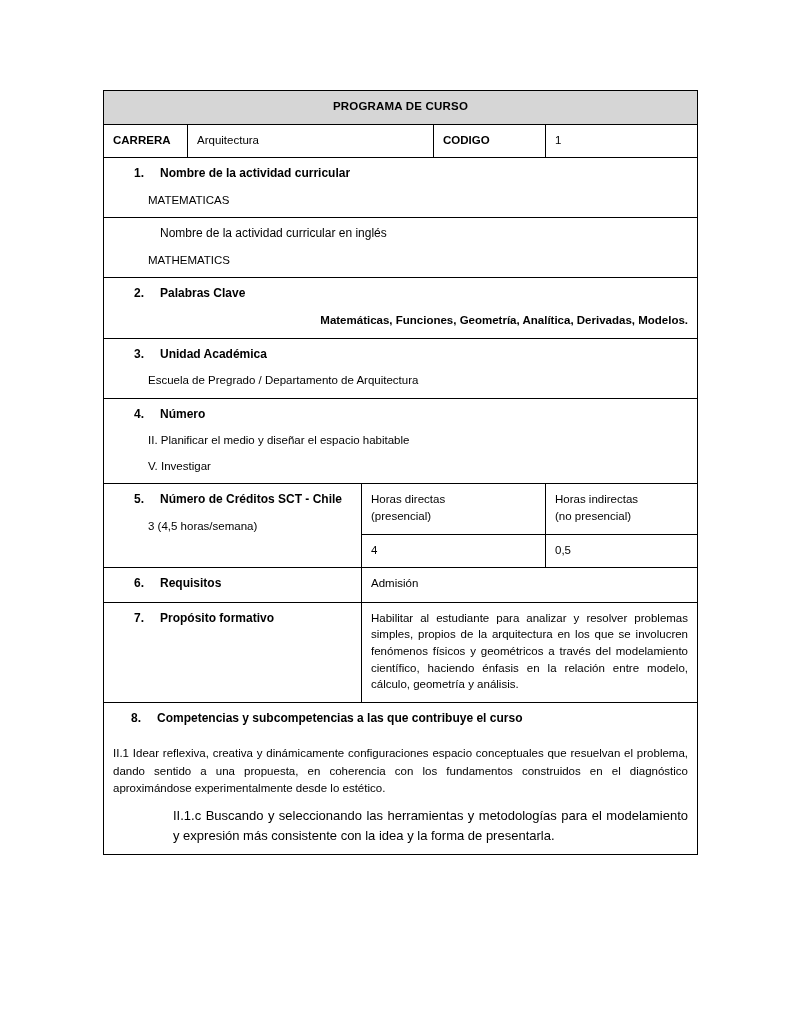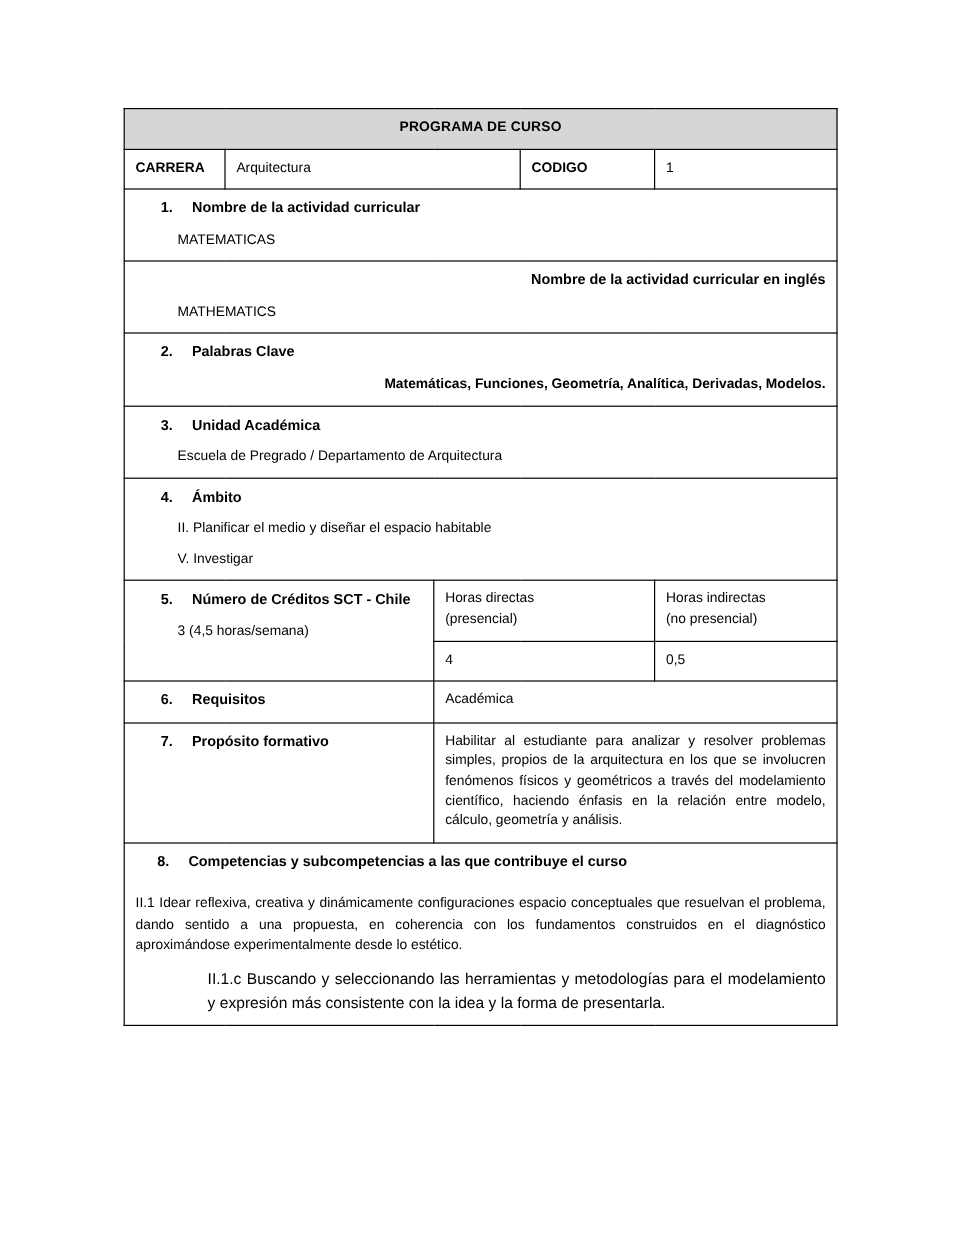--- a/index.html
+++ b/index.html
@@ -91,24 +91,23 @@
     font-weight: normal;
   }
   .sec-body.bold {
     font-weight: bold;
     text-align: right;
   }
   .sec-body + .sec-body {
     margin-top: 9px;
   }
   .sub-head {
-    font-weight: bold;
+    font-weight: normal;
     font-size: 12px;
     margin-left: 47px;
-    text-align: right;
   }
   .credits-label {
     width: 258px;
     padding: 9px 10px 11px 10px;
   }
   .hours-head {
     font-size: 11.5px;
     line-height: 1.45;
     padding: 7px 10px 8px 10px;
   }
@@ -203,21 +202,21 @@
           <span class="sec-title">Unidad Académica</span>
         </div>
         <div class="sec-body">Escuela de Pregrado / Departamento de Arquitectura</div>
       </td>
     </tr>
 
     <tr>
       <td class="section" colspan="5">
         <div class="sec-head">
           <span class="sec-num">4.</span>
-          <span class="sec-title">Ámbito</span>
+          <span class="sec-title">Número</span>
         </div>
         <div class="sec-body">II. Planificar el medio y diseñar el espacio habitable</div>
         <div class="sec-body">V. Investigar</div>
       </td>
     </tr>
 
     <tr>
       <td class="credits-label" colspan="2" rowspan="2">
         <div class="sec-head">
           <span class="sec-num">5.</span>
@@ -240,21 +239,21 @@
       <td class="hours-val">0,5</td>
     </tr>
 
     <tr>
       <td class="req-label section" colspan="2">
         <div class="sec-head">
           <span class="sec-num">6.</span>
           <span class="sec-title">Requisitos</span>
         </div>
       </td>
-      <td class="hours-val" colspan="3">Académica</td>
+      <td class="hours-val" colspan="3">Admisión</td>
     </tr>
 
     <tr>
       <td class="prop-label section" colspan="2">
         <div class="sec-head">
           <span class="sec-num">7.</span>
           <span class="sec-title">Propósito formativo</span>
         </div>
       </td>
       <td class="prop-text justify" colspan="3">Habilitar al estudiante para analizar y resolver problemas simples, propios de la arquitectura en los que se involucren fenómenos físicos y geométricos a través del modelamiento científico, haciendo énfasis en la relación entre modelo, cálculo, geometría y análisis.</td>

